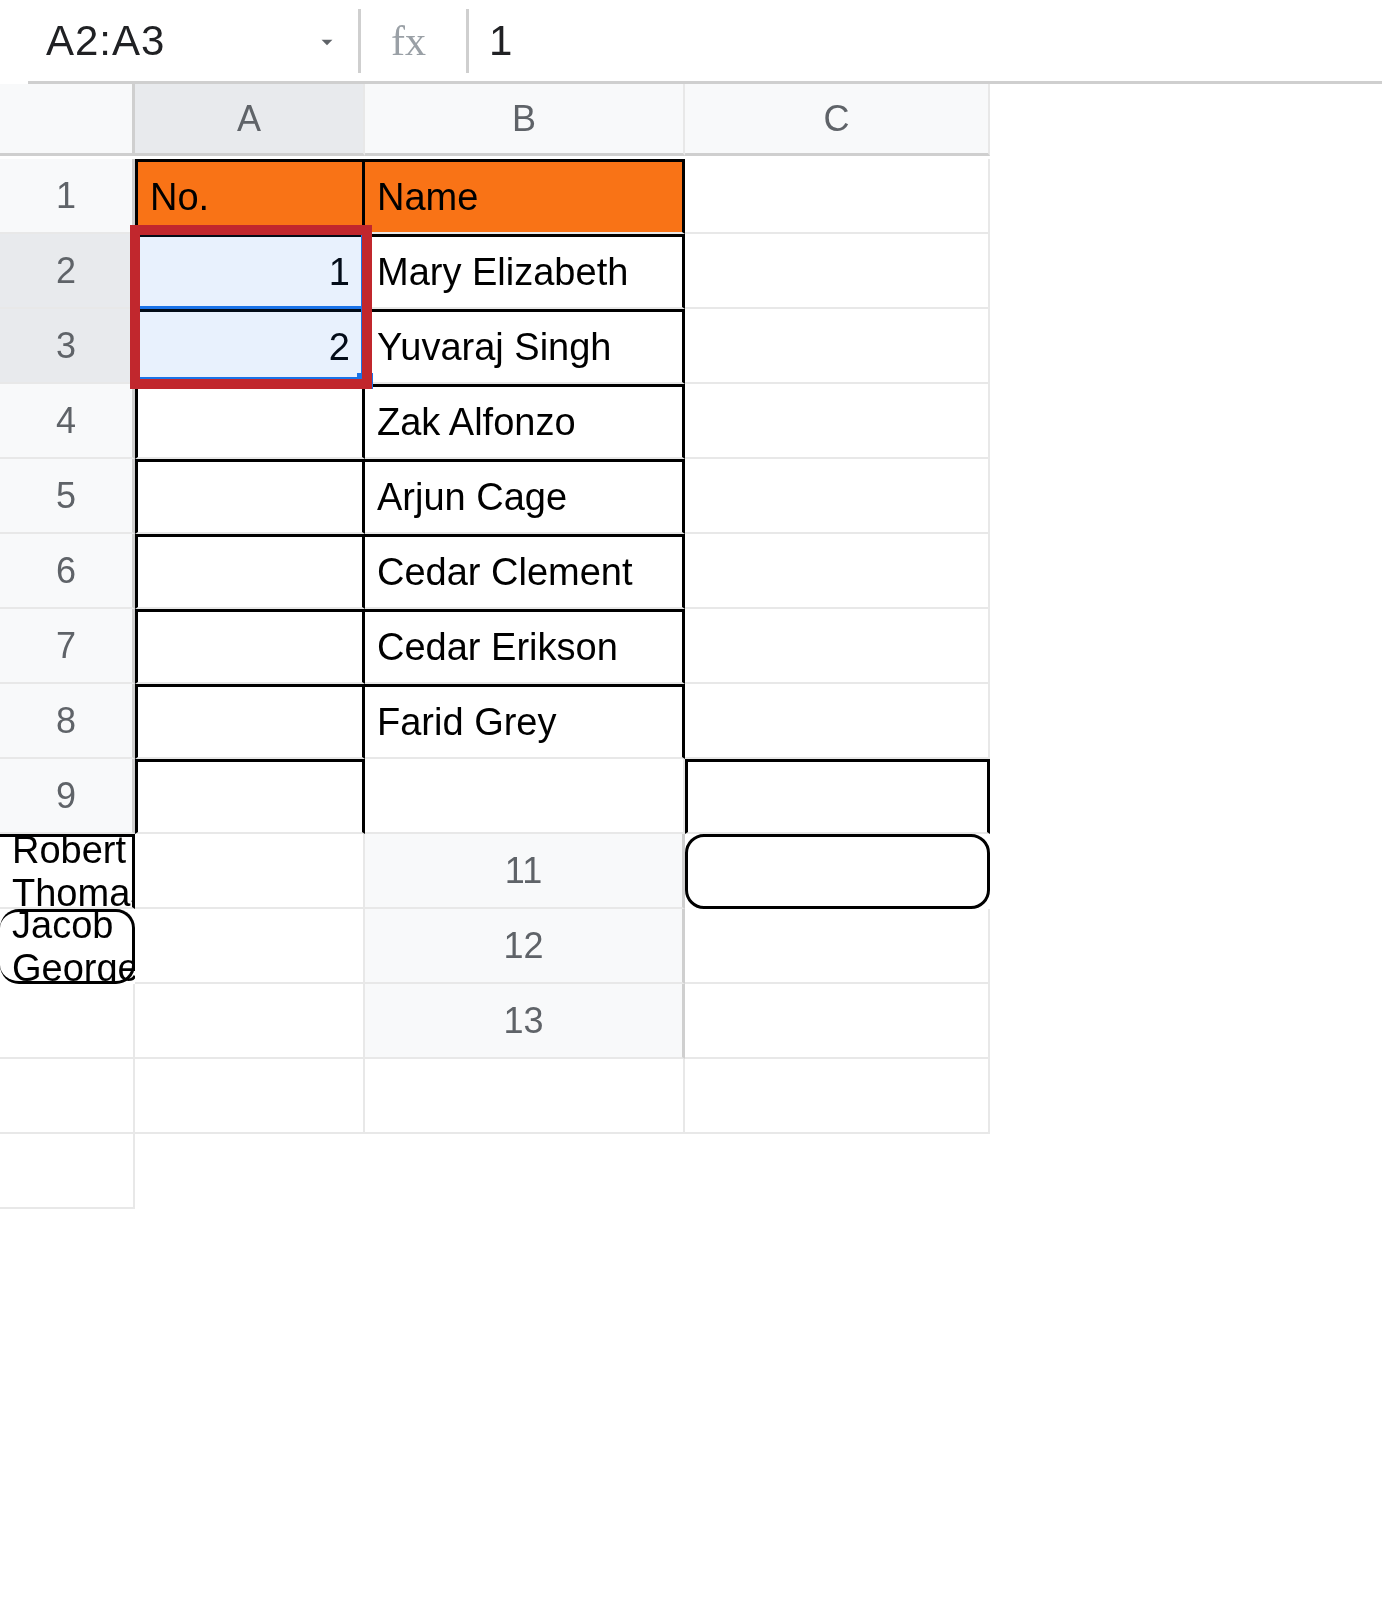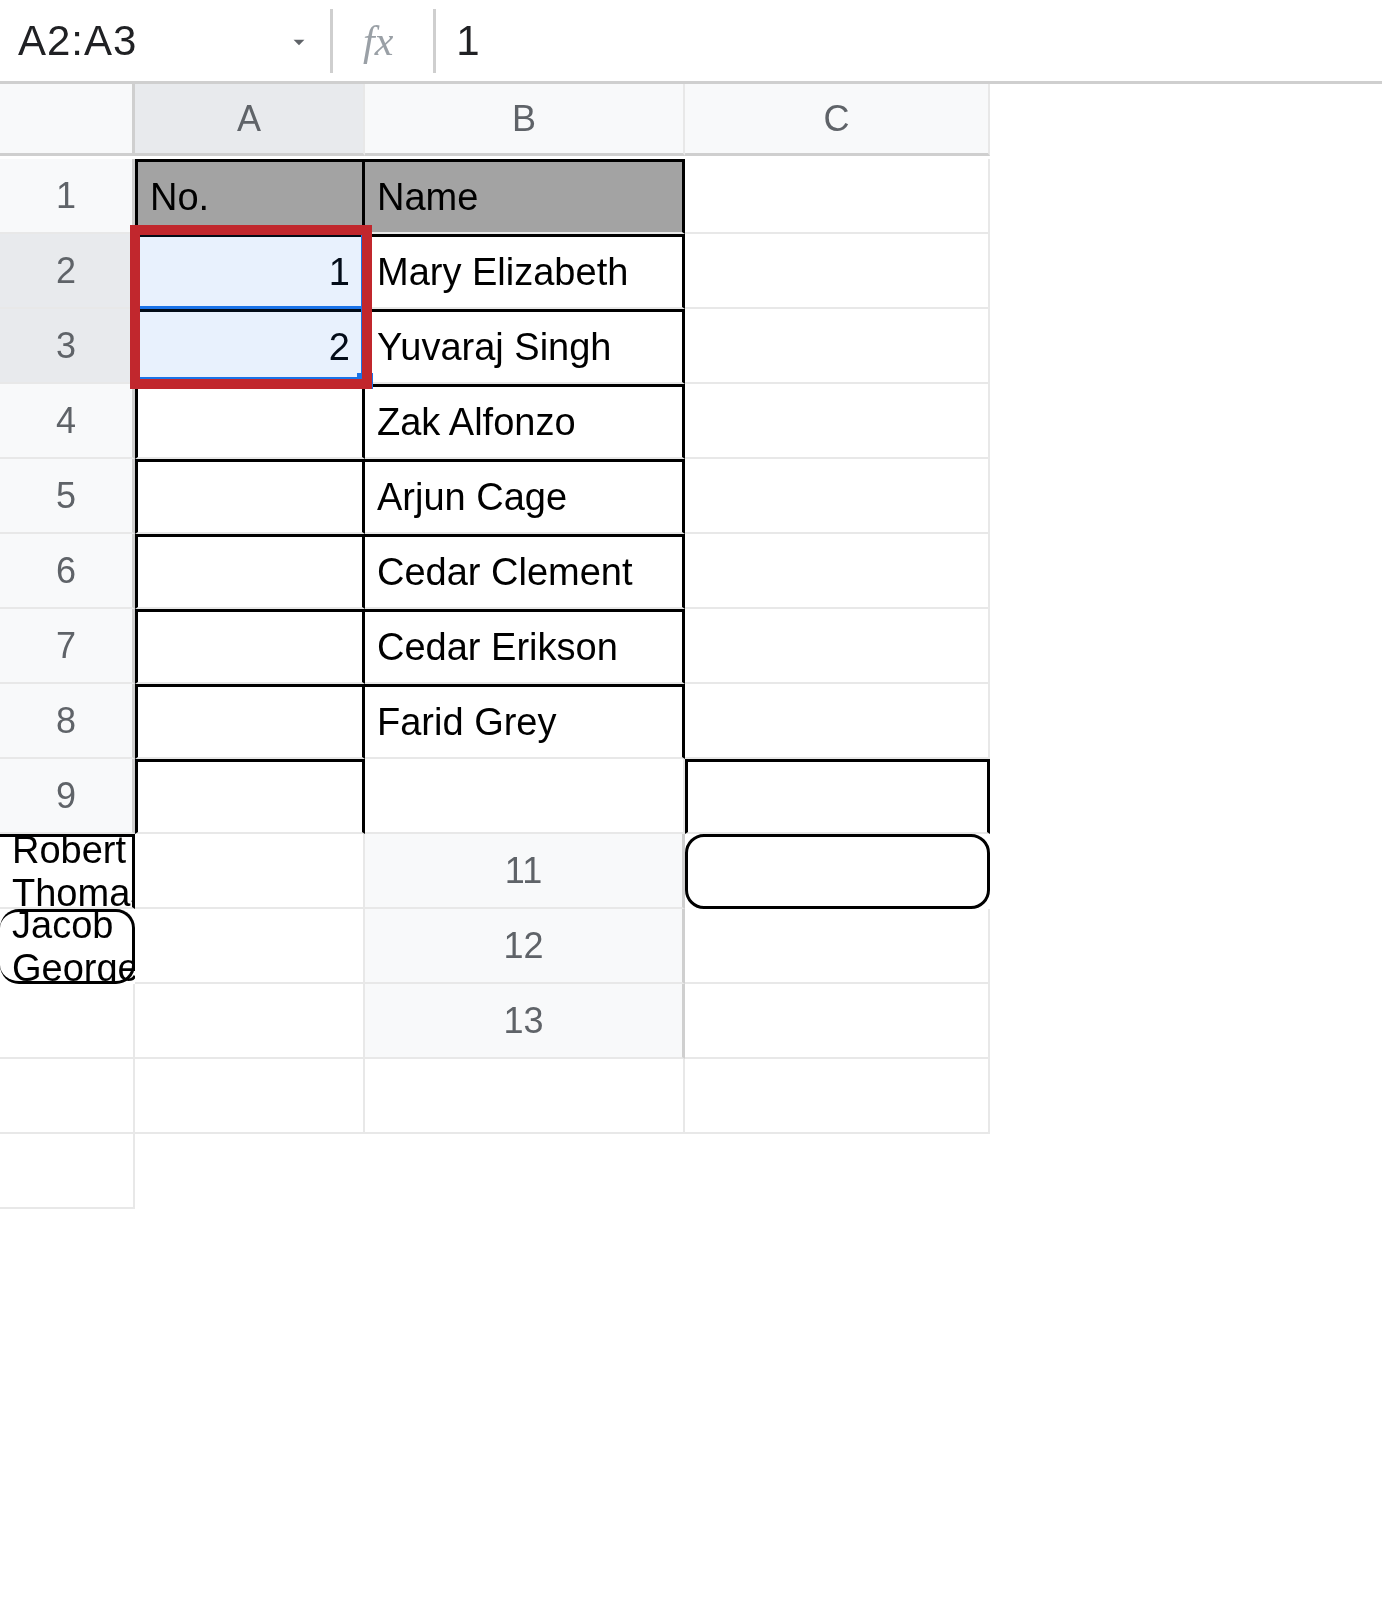--- a/index.html
+++ b/index.html
@@ -13,37 +13,37 @@
     color:#202124;
   }
 
   
   .top-bar {
     display:flex;
     align-items:center;
     height:84px;
     border-bottom:3px solid #cfcfcf;
     padding:0 0 0 0;
+    margin-left:28px;
   }
   .name-box {
     display:flex;
     align-items:center;
     width:330px;
     justify-content:space-between;
     padding:0 18px 0 18px;
     font-size:42px;
   }
   .name-box-text { letter-spacing:1px; }
   .dropdown-icon svg { width:26px; height:26px; fill:#5f6368; }
 
   .vsep { width:3px; height:64px; background:#cfcfcf; }
 
   .fx-label {
     font-family: Georgia, "Times New Roman", serif;
-    font-style:italic;
     font-size:42px;
     color:#9aa0a6;
     padding:0 40px 0 30px;
   }
   .fx-value { font-size:42px; padding-left:20px; }
 
   
   .grid {
     display:grid;
     grid-template-columns: 135px 230px 320px 305px;
@@ -92,21 +92,21 @@
     background:#fff;
     height:100%;
   }
 
   
   .b-top    { border-top:3px solid #000; }
   .b-bottom { border-bottom:3px solid #000;border-radius:19px; }
   .b-left   { border-left:3px solid #000; }
   .b-right  { border-right:3px solid #000; }
 
-  .hdr-cell { background:#a3a3a3; }
+  .hdr-cell { background:#f97316; }
 
   .num { justify-content:flex-end; }
 
   
   .sel-block {
     position:absolute;
     left:133px; 
     top: calc(84px + 72px + 75px);  
     width:232px;
     height:150px;

